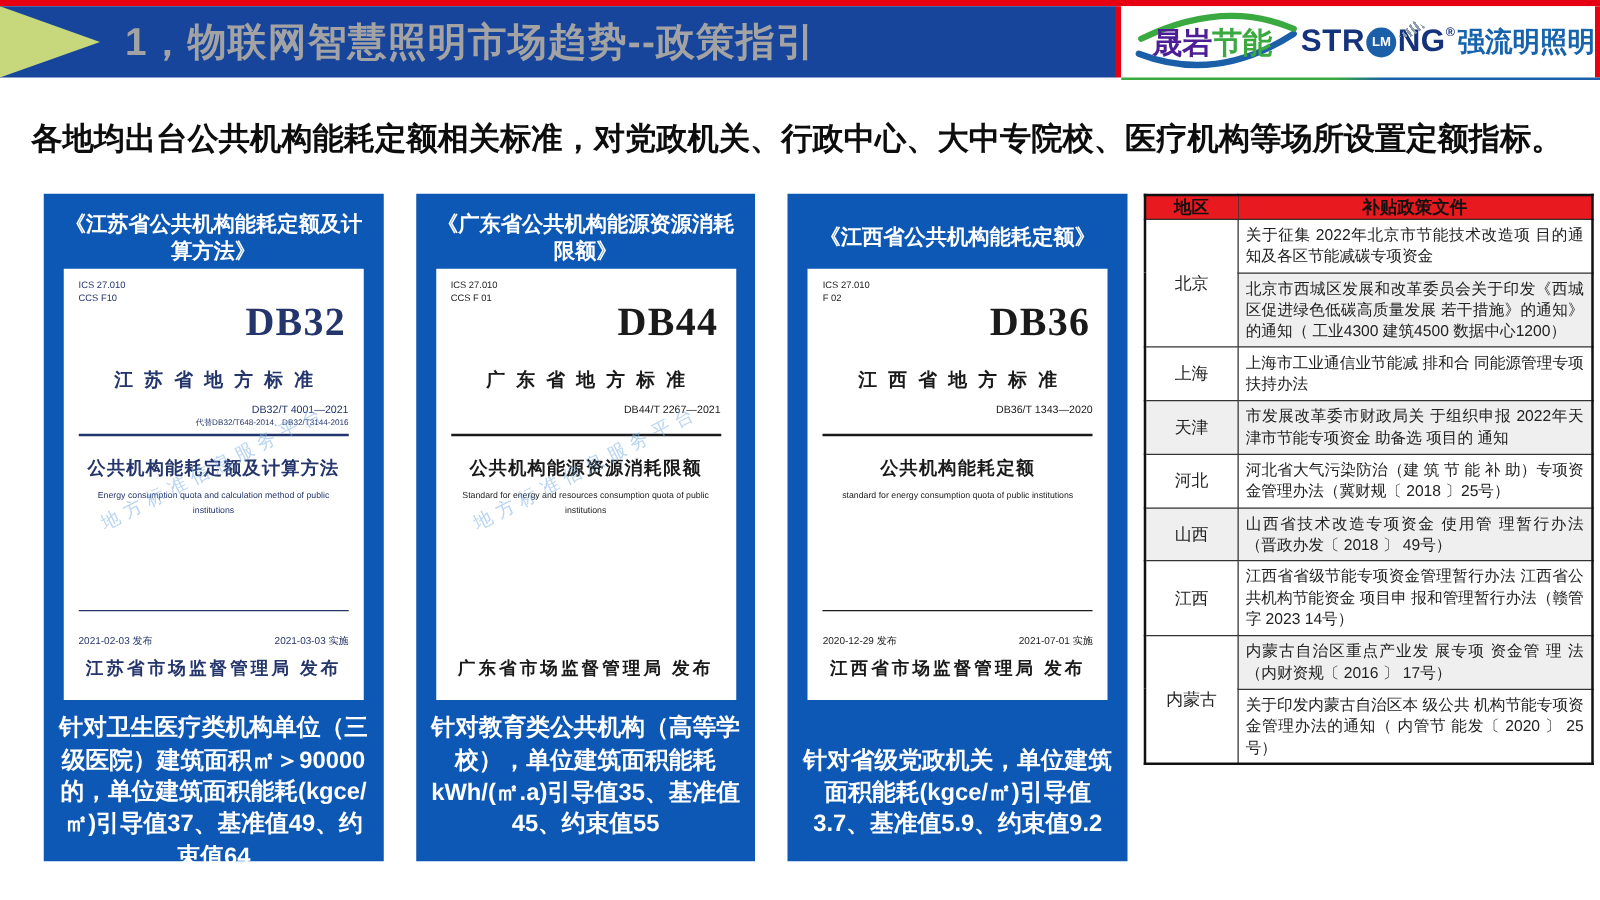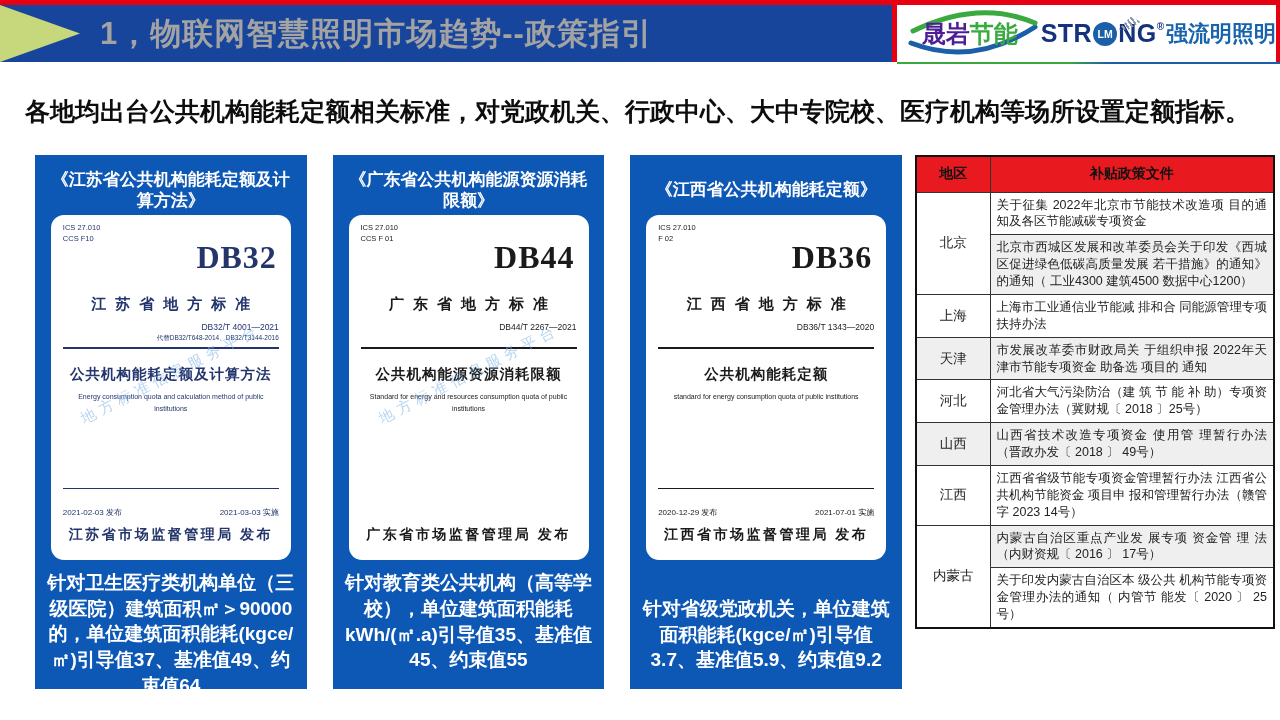--- a/index.html
+++ b/index.html
@@ -35,21 +35,21 @@
   
   .subtitle { position:absolute; left:25px; top:95px; width:1232px; font-size:25px; font-weight:bold;
               color:#0d0d0d; text-align:justify; line-height:1.3; }
 
   
   .cards { position:absolute; left:35px; top:155px; width:867px; height:534px; display:flex; gap:26px; }
   .card { flex:1; background:#0d57b5; color:#ffffff; display:flex; flex-direction:column;
           align-items:center; padding:10px 12px 12px; }
   .card-title { font-size:17px; font-weight:bold; text-align:center; line-height:1.25;
                 min-height:50px; display:flex; align-items:center; justify-content:center; }
-  .cover { width:240px; height:345px; background:#ffffff; position:relative; flex:none; overflow:hidden;border-radius:13px; }
+  .cover { width:240px; height:345px; background:#ffffff; position:relative; flex:none; overflow:hidden; }
   .cover.navy { color:#23356b; }
   .cover.ink  { color:#1a1a1a; }
   .cv-ics { position:absolute; top:8px; left:12px; font-size:7.5px; line-height:1.4; }
   .cv-code { position:absolute; top:24px; right:14px; font-size:32px; font-weight:bold;
              font-family:"Liberation Serif", serif; letter-spacing:1px; }
   .cv-std { position:absolute; top:80px; left:0; width:100%; text-align:center; font-size:15px;
             font-weight:bold; letter-spacing:9px; text-indent:9px; white-space:nowrap; }
   .cv-num { position:absolute; top:107px; right:12px; font-size:8.5px; }
   .cv-rep { position:absolute; top:119px; right:12px; font-size:6.5px; }
   .cv-rule { position:absolute; top:132px; left:12px; right:12px; border-top:2px solid currentColor; }
@@ -65,21 +65,21 @@
   .cv-pub { position:absolute; bottom:16px; left:0; width:100%; text-align:center;
             font-size:14px; font-weight:bold; letter-spacing:2.5px; }
   .caption { margin-top:auto; font-size:19px; font-weight:bold; text-align:center;
              line-height:1.35; padding:10px 0 4px; }
 
   
   .policy-table { position:absolute; left:915px; top:155px; width:360px; border-collapse:collapse;
                   border:2px solid #111; table-layout:fixed; }
   .policy-table th, .policy-table td { border:1px solid #333; }
   .policy-table th { background:#e8191f; color:#111; font-size:14px; font-weight:bold;
-                     height:36px; text-align:center; }
+                     height:19px; text-align:center; }
   .c-region { width:74px; }
   .region { text-align:center; font-size:13.5px; color:#222; background:#fff; }
   .pol { font-size:12.5px; color:#222; line-height:1.35; padding:4px 6px; text-align:justify; }
   .bg-w { background:#ffffff; } .bg-g { background:#efefef; }
 </style>
 </head>
 <body>
 
 <div class="top-strip"></div>
 

